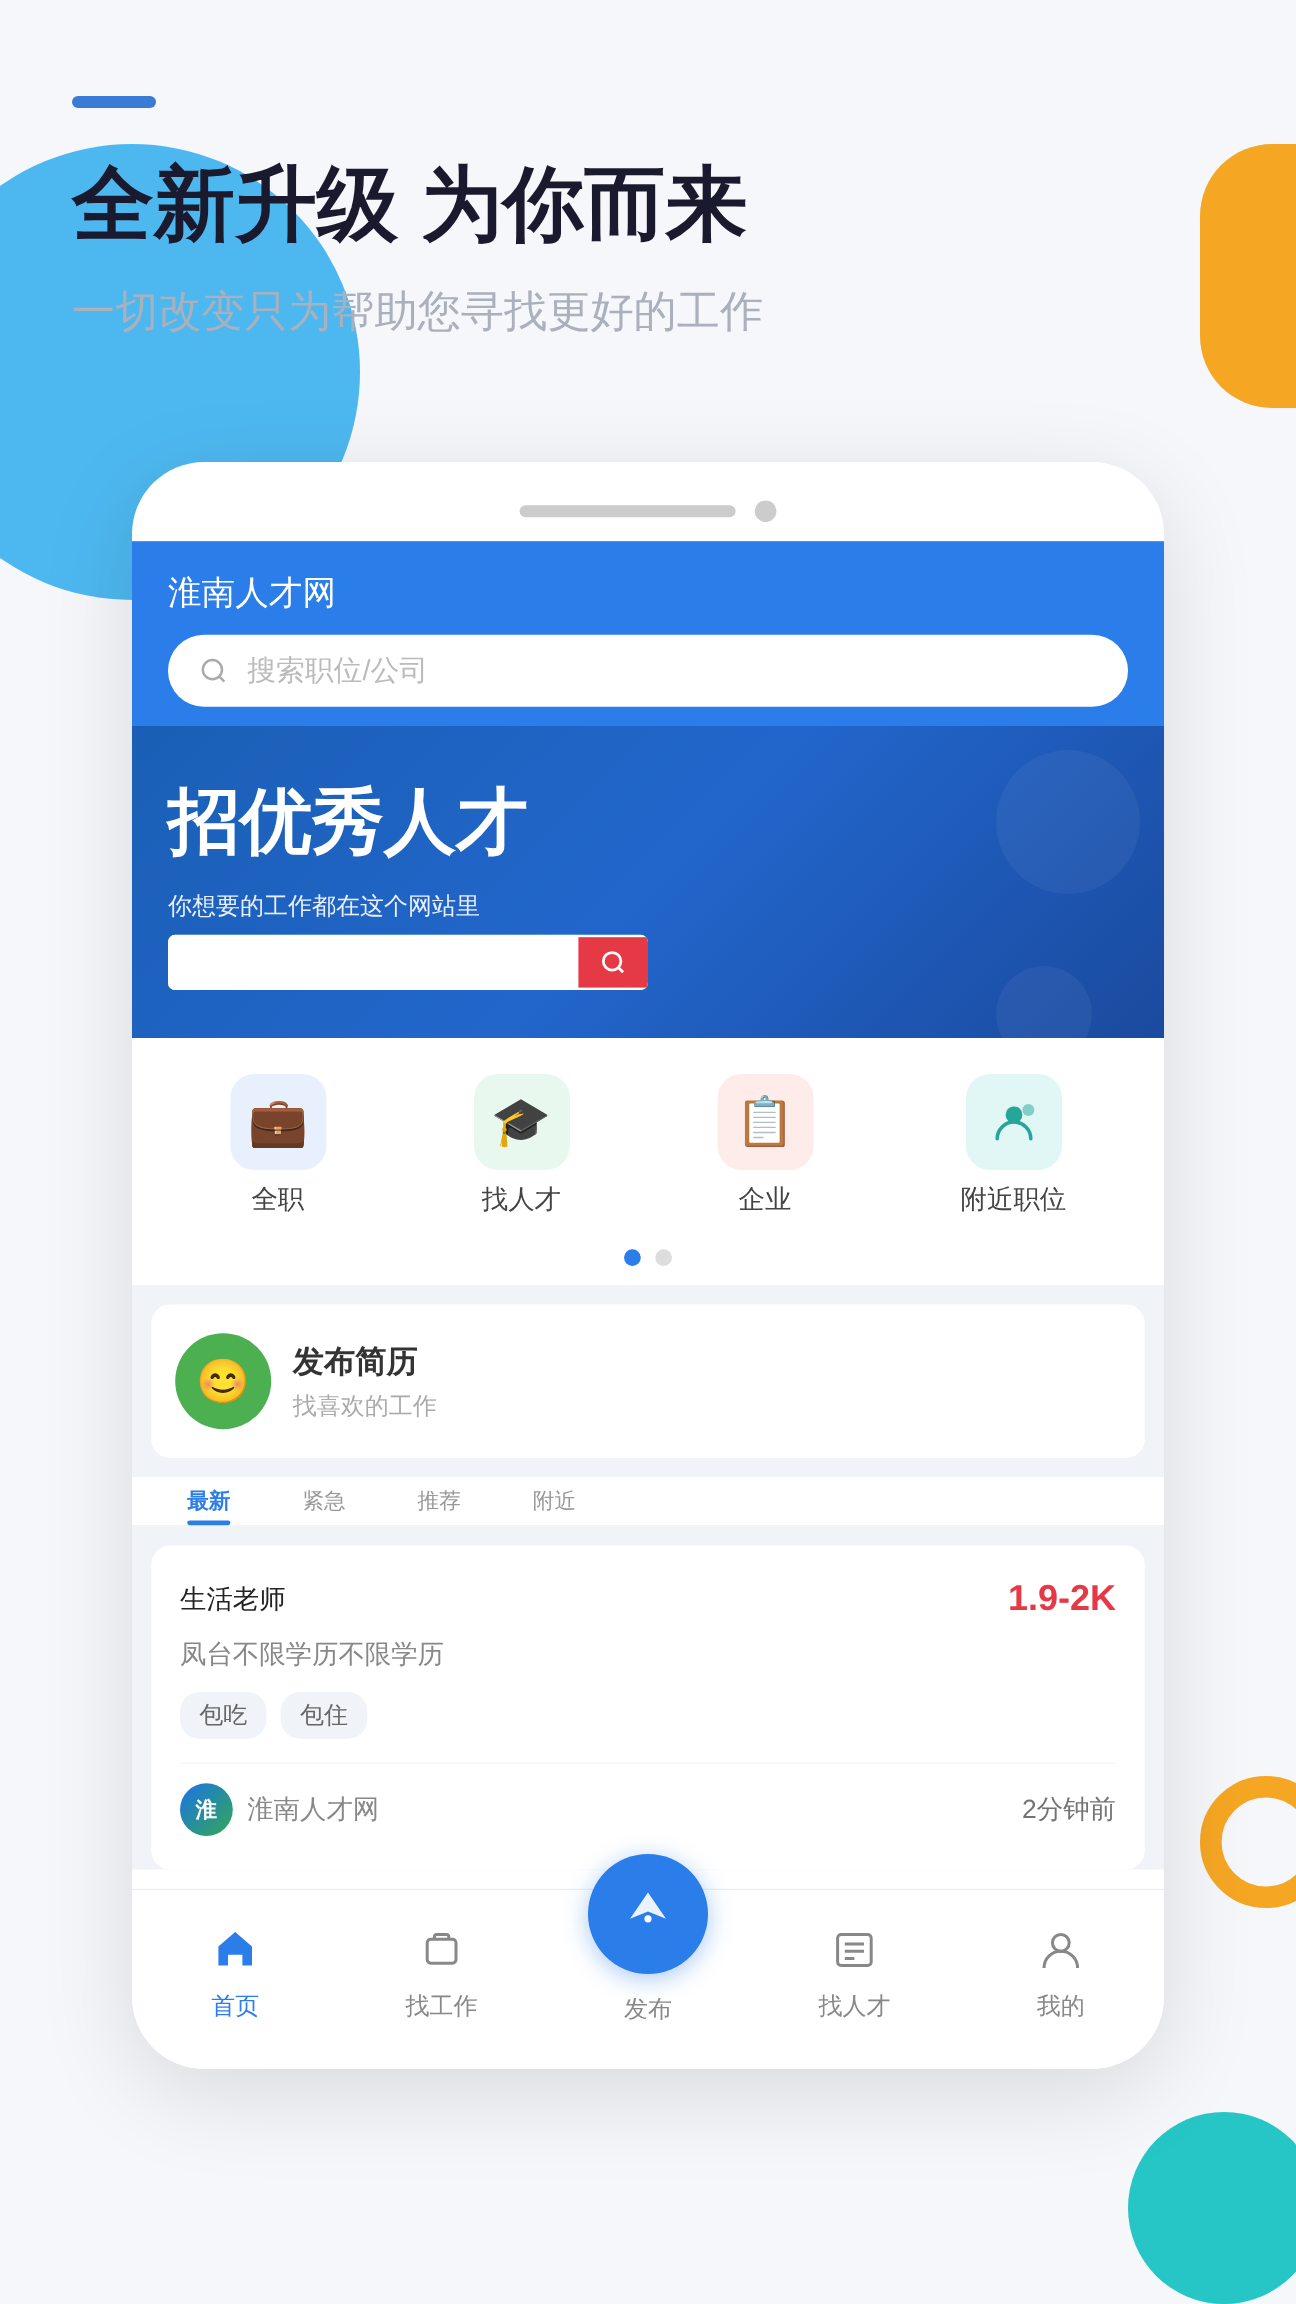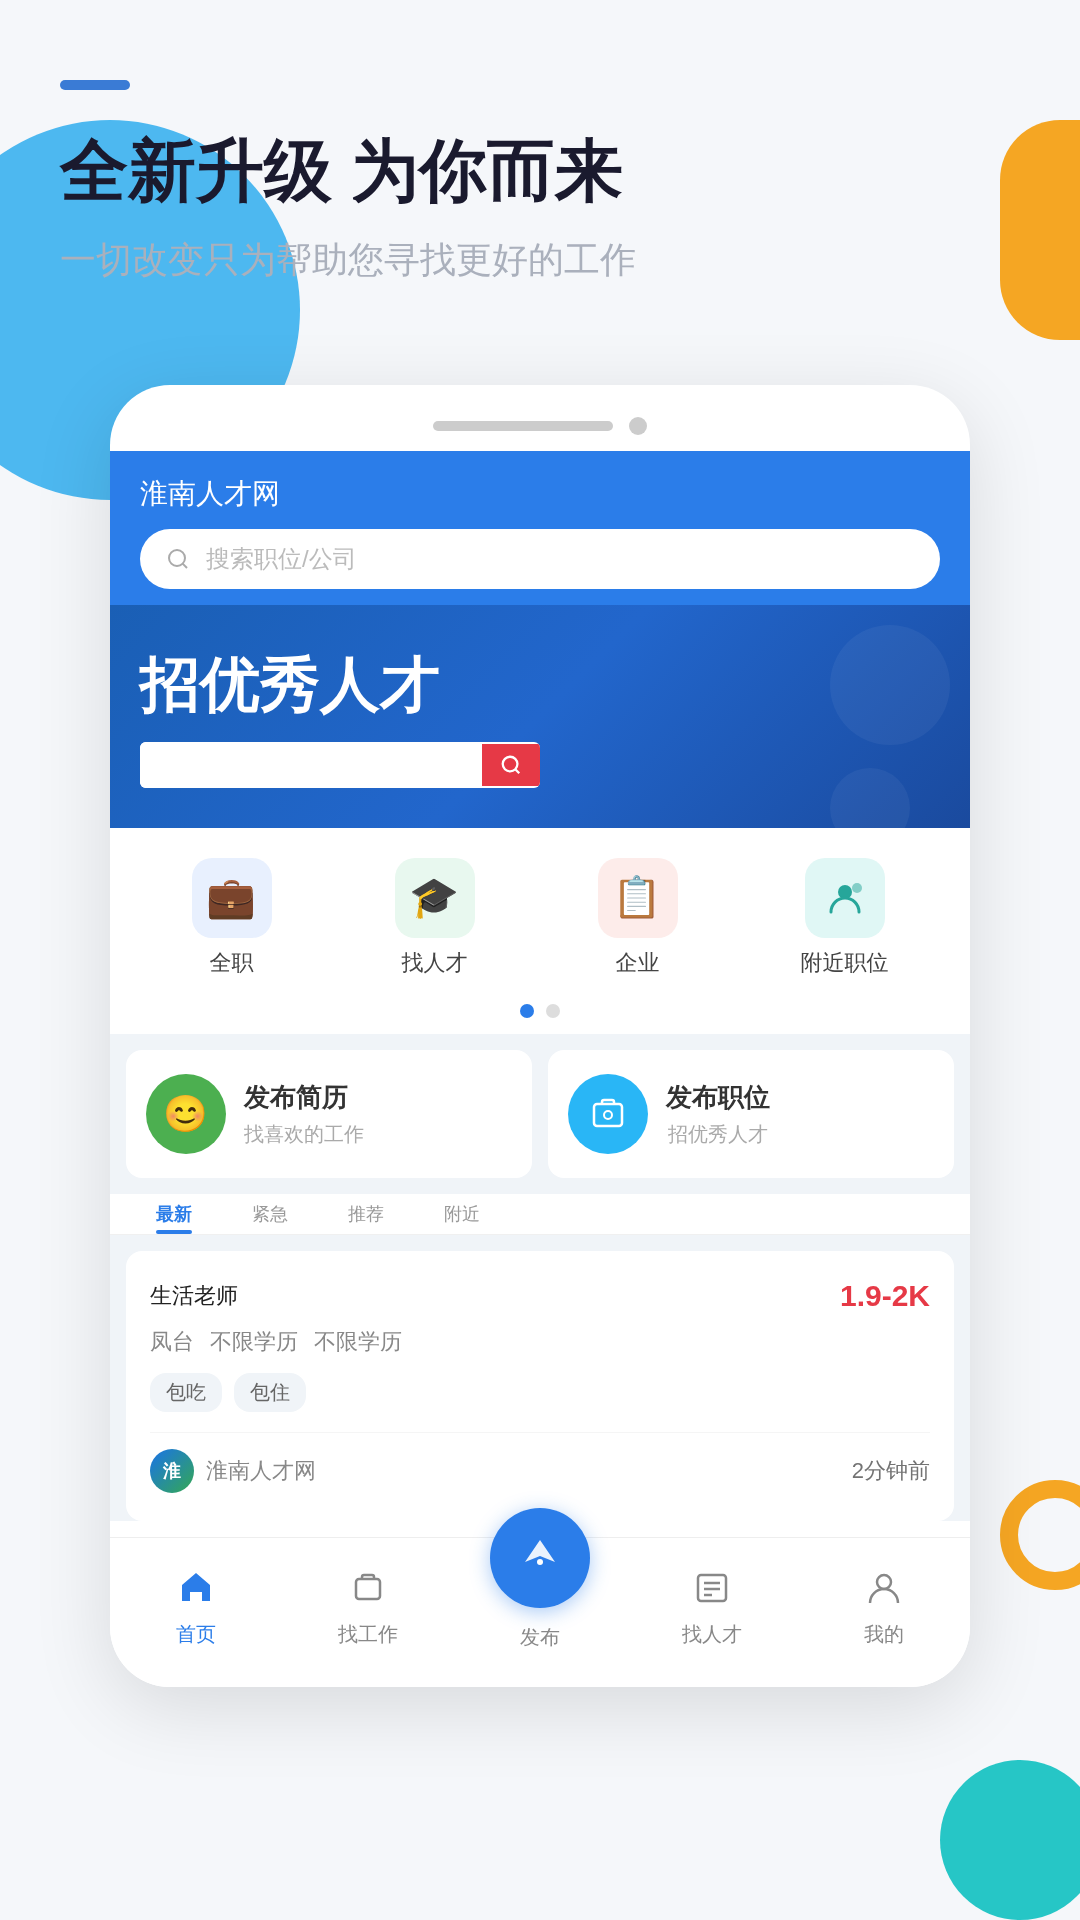--- a/index.html
+++ b/index.html
@@ -355,21 +355,20 @@
       font-weight: 400;
       color: #222;
     }
     .job-salary {
       font-size: 30px;
       font-weight: 700;
       color: #e63946;
     }
     .job-tags {
       display: flex;
-      gap: 16px;
       margin-bottom: 16px;
     }
     .job-tag {
       font-size: 22px;
       color: #888;
     }
     .job-badges {
       display: flex;
       gap: 12px;
       margin-bottom: 20px;
@@ -503,20 +502,21 @@
           </svg>
         </div>
         <span class="search-placeholder">搜索职位/公司</span>
       </div>
     </div>
 
     <div class="banner">
       <div class="banner-deco1"></div>
       <div class="banner-deco2"></div>
       <div class="banner-title-line2">招优秀人才</div>
+      <div class="banner-subtitle">你想要的工作都在这个网站里</div>
       <div class="banner-search-row">
         <input class="banner-search-input" type="text" readonly="" style="">
         <div class="banner-search-btn">
           <svg width="22" height="22" viewBox="0 0 24 24" fill="none" stroke="white" stroke-width="2.5">
             <circle cx="11" cy="11" r="8"></circle>
               <path d="m21 21-4.35-4.35"></path>
           </svg>
         </div>
       </div>
     </div>
@@ -552,33 +552,20 @@
     </div>
 
     <div class="action-cards">
       <div class="action-card">
         <div class="action-icon action-icon-green">😊</div>
         <div>
           <div class="action-card-title">发布简历</div>
           <div class="action-card-sub">找喜欢的工作</div>
         </div>
       </div>
-      <div class="action-card">
-        <div class="action-icon action-icon-blue">
-          <svg width="40" height="40" viewBox="0 0 40 40" fill="none">
-            <rect x="6" y="10" width="28" height="22" rx="3" stroke="white" stroke-width="2.5" fill="none"></rect>
-            <path d="M14 10V8a2 2 0 0 1 2-2h8a2 2 0 0 1 2 2v2" stroke="white" stroke-width="2.5"></path>
-            <circle cx="20" cy="21" r="4" stroke="white" stroke-width="2"></circle>
-          </svg>
-        </div>
-        <div>
-          <div class="action-card-title">发布职位</div>
-          <div class="action-card-sub">招优秀人才</div>
-        </div>
-      </div>
     </div>
 
     <div class="tabs-row">
       <div class="tab-item active">最新</div>
       <div class="tab-item">紧急</div>
       <div class="tab-item">推荐</div>
       <div class="tab-item">附近</div>
     </div>
 
     <div class="job-card">

